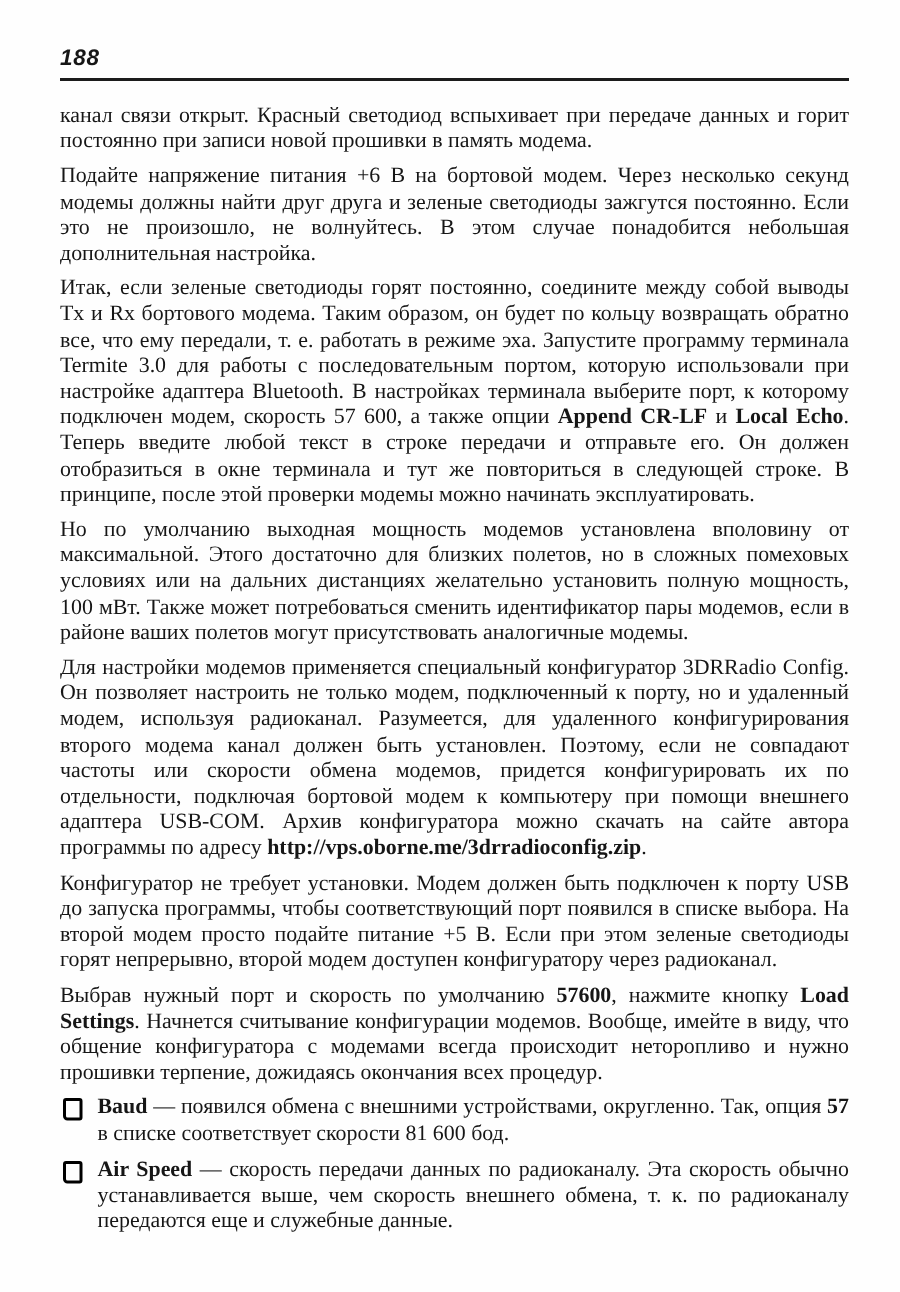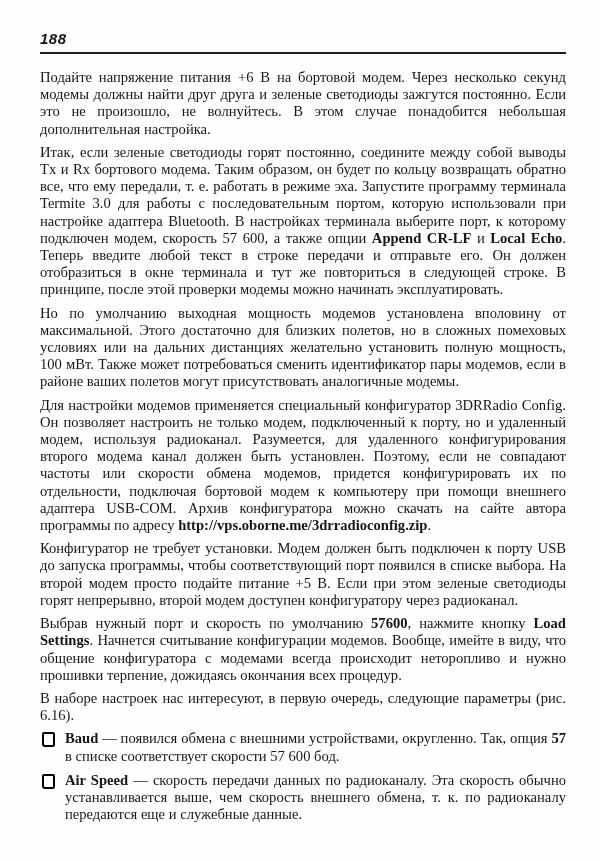--- a/index.html
+++ b/index.html
@@ -50,32 +50,32 @@
 </head>
 <body>
 
 <div class="page">
 
   <div class="running-head">
     <span class="pnum">188</span>
   </div>
 
   <div class="body-text">
+    <p><span>канал связи открыт. Красный светодиод вспыхивает при передаче данных и горит постоянно при записи новой прошивки в память модема.</span></p>
     <p><span>Подайте напряжение питания +6 В на бортовой модем. Через несколько секунд модемы должны найти друг друга и зеленые светодиоды зажгутся постоянно. Если это не произошло, не волнуйтесь. В этом случае понадобится небольшая дополнительная настройка.</span></p>
     <p><span>Итак, если зеленые светодиоды горят постоянно, соедините между собой выводы Tx и Rx бортового модема. Таким образом, он будет по кольцу возвращать обратно все, что ему передали, т. е. работать в режиме эха. Запустите программу терминала Termite 3.0 для работы с последовательным портом, которую использовали при настройке адаптера Bluetooth. В настройках терминала выберите порт, к которому подключен модем, скорость 57 600, а также опции </span><span class="b">Append CR-LF</span><span> и </span><span class="b">Local Echo</span><span>. Теперь введите любой текст в строке передачи и отправьте его. Он должен отобразиться в окне терминала и тут же повториться в следующей строке. В принципе, после этой проверки модемы можно начинать эксплуатировать.</span></p>
     <p><span>Но по умолчанию выходная мощность модемов установлена вполовину от максимальной. Этого достаточно для близких полетов, но в сложных помеховых условиях или на дальних дистанциях желательно установить полную мощность, 100 мВт. Также может потребоваться сменить идентификатор пары модемов, если в районе ваших полетов могут присутствовать аналогичные модемы.</span></p>
     <p><span>Для настройки модемов применяется специальный конфигуратор 3DRRadio Config. Он позволяет настроить не только модем, подключенный к порту, но и удаленный модем, используя радиоканал. Разумеется, для удаленного конфигурирования второго модема канал должен быть установлен. Поэтому, если не совпадают частоты или скорости обмена модемов, придется конфигурировать их по отдельности, подключая бортовой модем к компьютеру при помощи внешнего адаптера USB-COM. Архив конфигуратора можно скачать на сайте автора программы по адресу </span><span class="b">http://vps.oborne.me/3drradioconfig.zip</span><span>.</span></p>
     <p><span>Конфигуратор не требует установки. Модем должен быть подключен к порту USB до запуска программы, чтобы соответствующий порт появился в списке выбора. На второй модем просто подайте питание +5 В. Если при этом зеленые светодиоды горят непрерывно, второй модем доступен конфигуратору через радиоканал.</span></p>
     <p><span>Выбрав нужный порт и скорость по умолчанию </span><span class="b">57600</span><span>, нажмите кнопку </span><span class="b">Load Settings</span><span>. Начнется считывание конфигурации модемов. Вообще, имейте в виду, что общение конфигуратора с модемами всегда происходит неторопливо и нужно прошивки терпение, дожидаясь окончания всех процедур.</span></p>
-    <p><span>В наборе настроек нас интересуют, в первую очередь, следующие параметры (рис. 6.16).</span></p>
 
     <div class="list">
       <div class="li">
         <span class="bullet"></span>
-        <p><span class="b">Baud</span><span> — появился обмена с внешними устройствами, округленно. Так, опция </span><span class="b">57</span><span> в списке соответствует скорости 57 600 бод.</span></p>
+        <p><span class="b">Baud</span><span> — появился обмена с внешними устройствами, округленно. Так, опция </span><span class="b">57</span><span> в списке соответствует скорости 81 600 бод.</span></p>
       </div>
       <div class="li">
         <span class="bullet"></span>
         <p><span class="b">Air Speed</span><span> — скорость передачи данных по радиоканалу. Эта скорость обычно устанавливается выше, чем скорость внешнего обмена, т. к. по радиоканалу передаются еще и служебные данные.</span></p>
       </div>
     </div>
   </div>
 
 </div>
 

